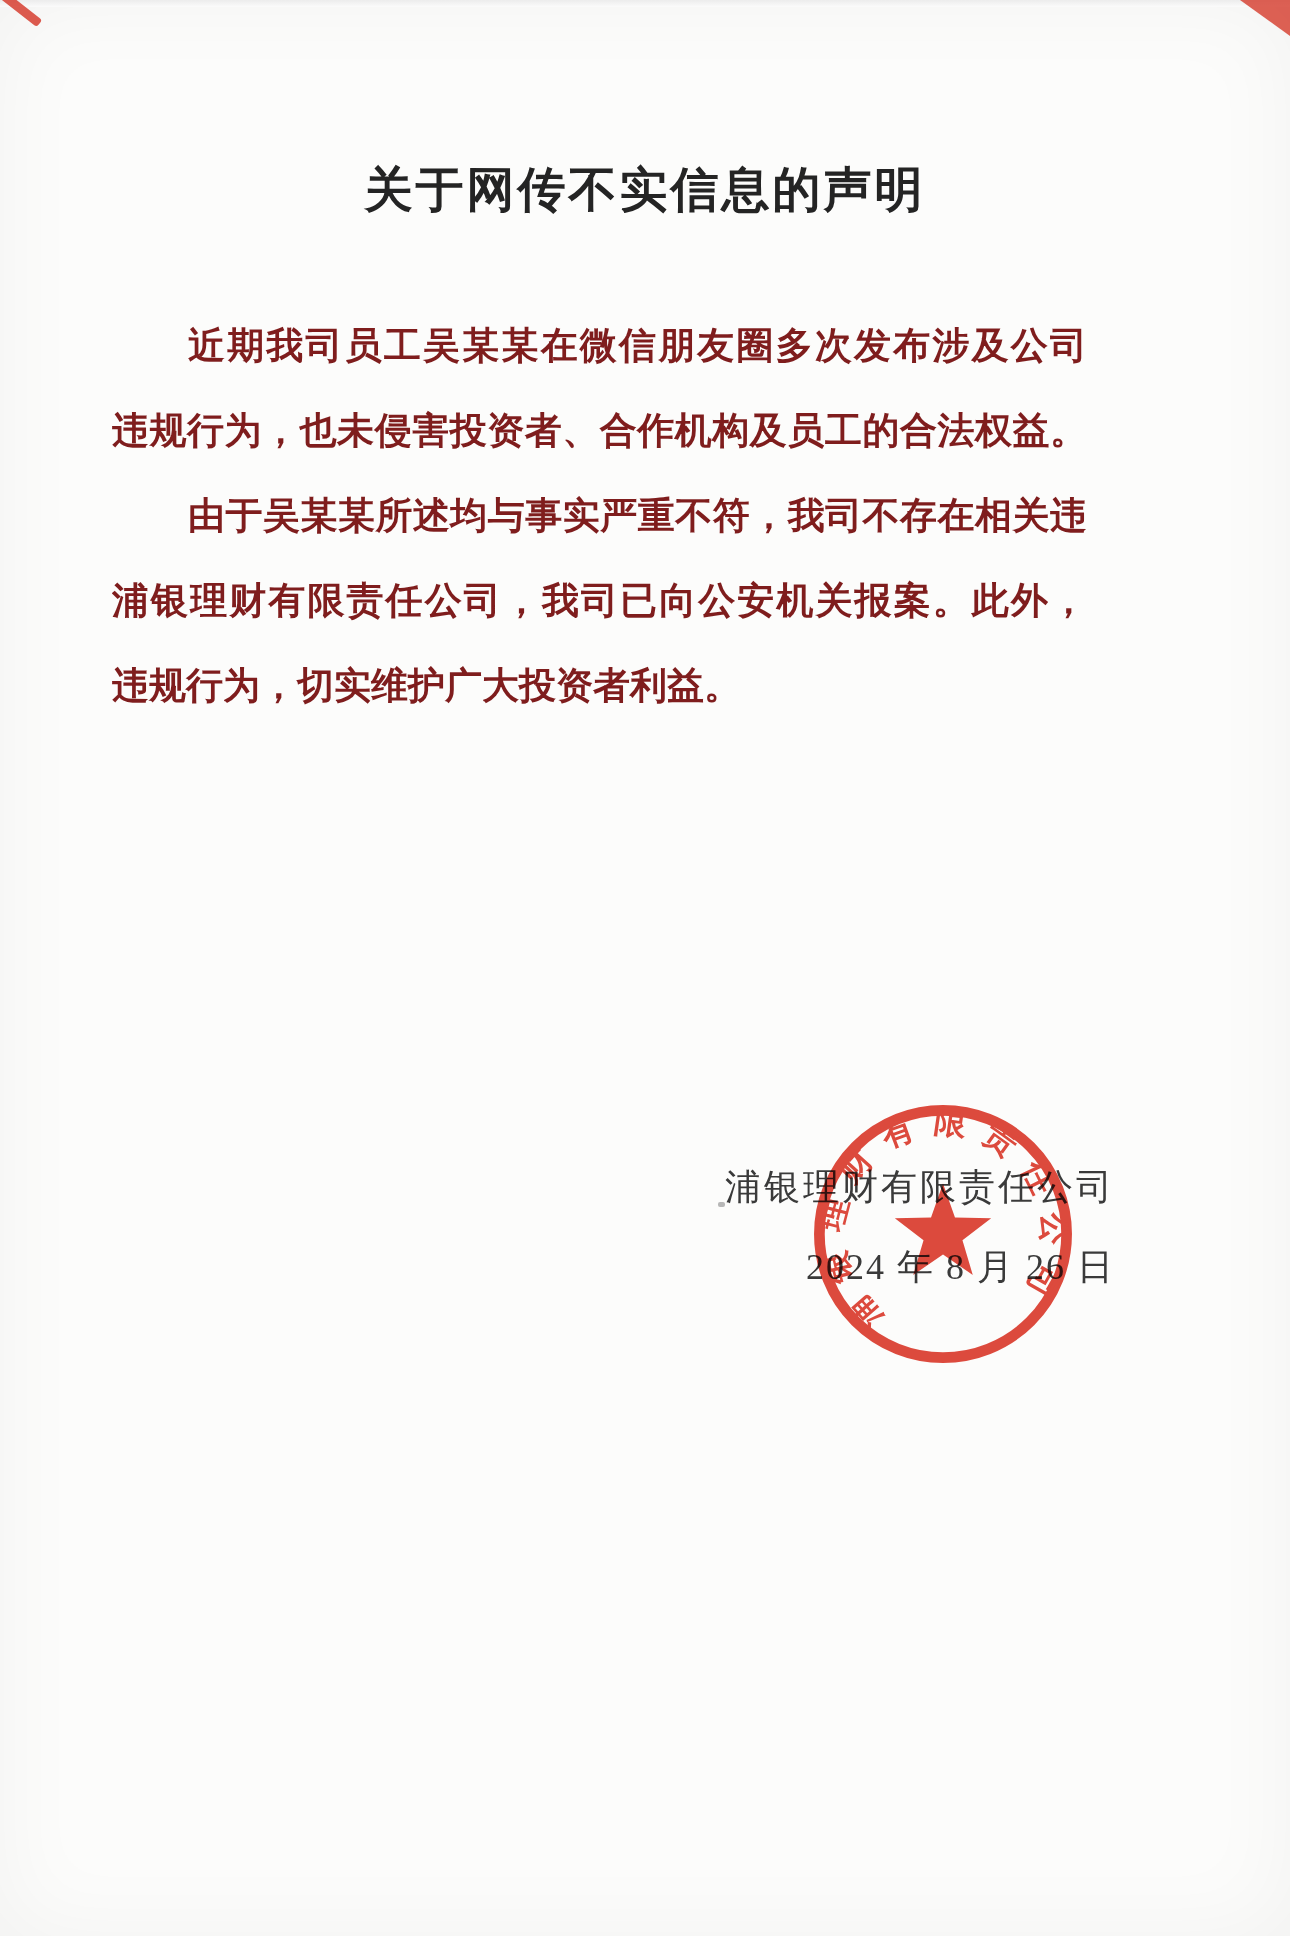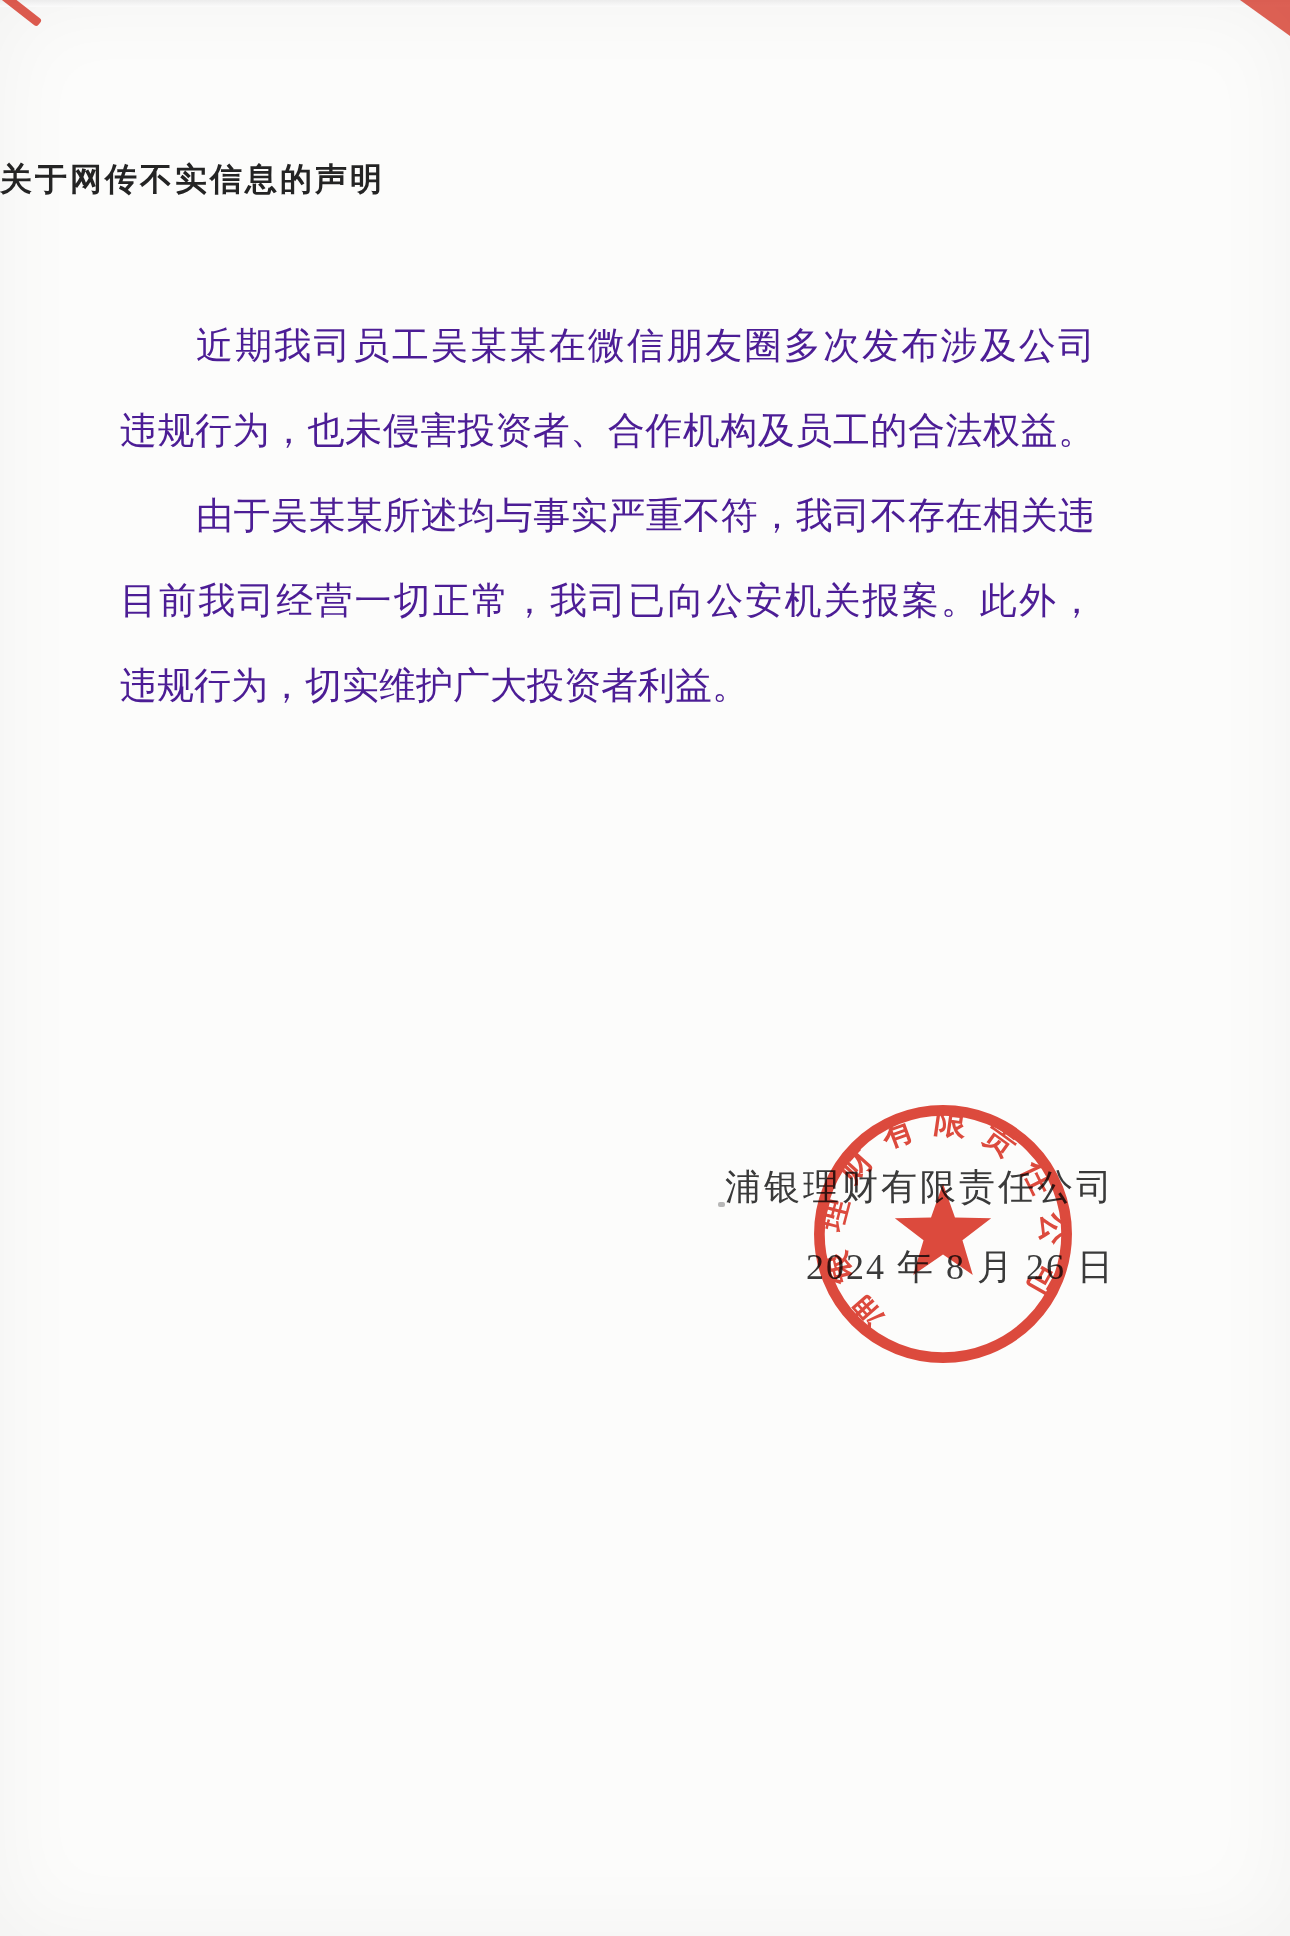--- a/index.html
+++ b/index.html
@@ -27,33 +27,34 @@
   }
   .corner-mark-right {
     position: absolute; right: 0; top: 0;
     width: 0; height: 0;
     border-top: 36px solid rgba(214,62,48,0.82);
     border-left: 50px solid transparent;
   }
   .doc-title {
     position: absolute;
     left: 0; top: 158px; width: 100%;
-    text-align: left;
+    text-align: center;
     font-family: "Liberation Sans", sans-serif;
     font-weight: 700;
-    font-size: 32px;
+    font-size: 48px;
     letter-spacing: 3px;
     color: #242424;
   }
   .body-text {
     position: absolute;
-    left: 120px; top: 303px;
+    left: 112px; top: 303px;
     width: 975px;
     font-size: 37px;
-    color: #4c1d95;
+    color: #7f1d1d;
+    font-weight: bold;
   }
   .line {
     height: 85px;
     line-height: 85px;
     overflow: hidden;
     text-align: justify;
   }
   .line.full { text-align-last: justify; }
   .line.end  { text-align-last: left; }
   .line.indent { text-indent: 76px; }
@@ -103,21 +104,21 @@
   <div class="top-strip"></div>
   <div class="corner-mark-left"></div>
   <div class="corner-mark-right"></div>
 
   <div class="doc-title">关于网传不实信息的声明</div>
 
   <div class="body-text">
     <div class="line indent full">近期我司员工吴某某在微信朋友圈多次发布涉及公司</div>
     <div class="line full">违规行为，也未侵害投资者、合作机构及员工的合法权益。</div>
     <div class="line indent full">由于吴某某所述均与事实严重不符，我司不存在相关违法</div>
-    <div class="line full">目前我司经营一切正常，我司已向公安机关报案。此外，</div>
+    <div class="line full">浦银理财有限责任公司，我司已向公安机关报案。此外，</div>
     <div class="line end">违规行为，切实维护广大投资者利益。</div>
   </div>
 
   <div class="speck"></div>
 
   <div class="signature">浦银理财有限责任公司</div>
   <div class="sign-date">2024 年 8 月 26 日</div>
 
   <div class="seal">
     <svg viewBox="0 0 300 300">

